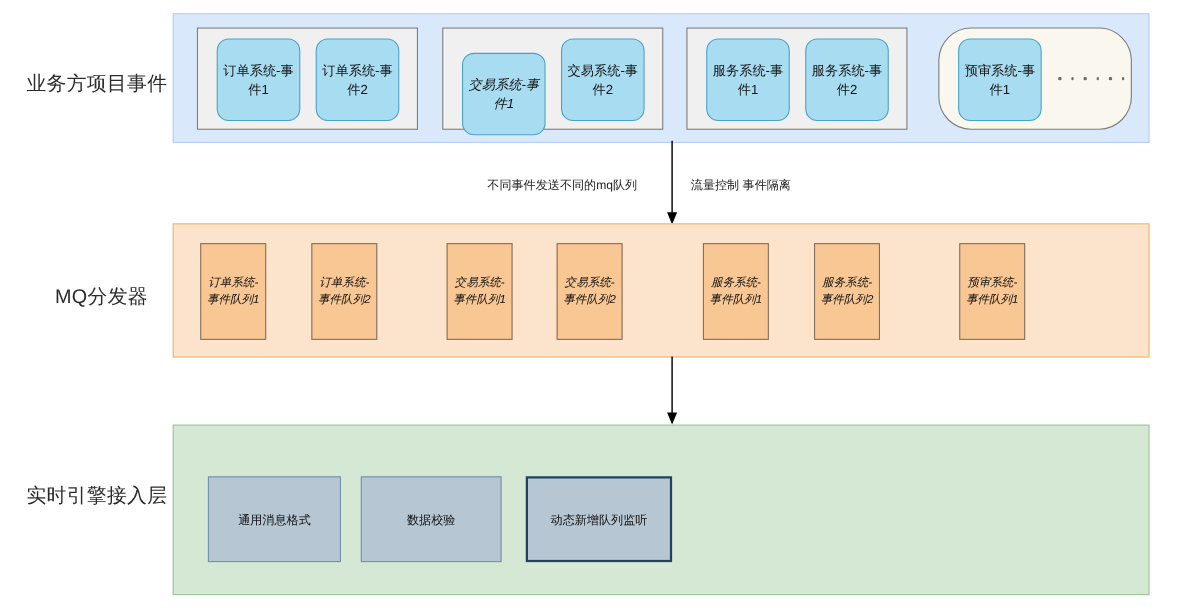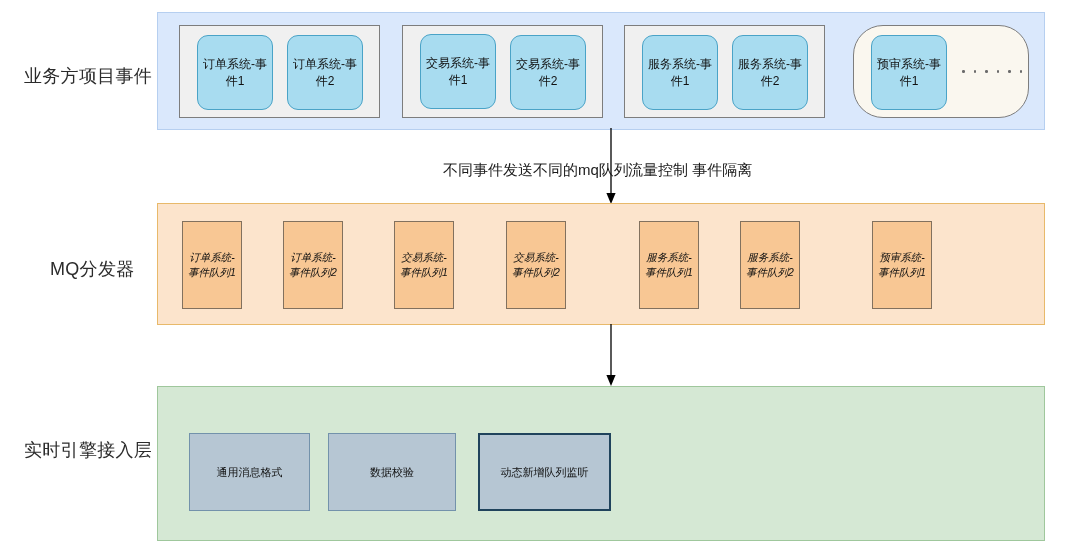--- a/index.html
+++ b/index.html
@@ -128,21 +128,21 @@
 
   
   .arrow-svg {
     position: absolute;
     overflow: visible;
   }
 
   
   .arrow-caption {
     position: absolute;
-    font-size: 15px;
+    font-size: 11px;
     color: #1a1a1a;
     white-space: nowrap;
   }
 </style>
 </head>
 <body>
 
 <div id="diagram">
 
   <div class="row-label" style="left:24px; top:64px;">业务方项目事件</div>
@@ -152,21 +152,21 @@
   <div class="row-label" style="left:24px; top:438px;">实时引擎接入层</div>
 
   <div class="lane lane-business" style="left:157px; top:12px; width:888px; height:118px;">
 
     <div class="group" style="left:21px; top:12px; width:201px; height:93px;">
       <div class="event-card" style="left:17px; top:9px; width:76px; height:75px;">订单系统-事件1</div>
       <div class="event-card" style="left:107px; top:9px; width:76px; height:75px;">订单系统-事件2</div>
     </div>
 
     <div class="group" style="left:244px; top:12px; width:201px; height:93px;">
-      <div class="event-card" style="left:17px; top:8px; width:76px; height:75px;">交易系统-事件1</div>
+      <div class="event-card" style="left:17px; top:22px; width:76px; height:75px;font-style:italic;">交易系统-事件1</div>
       <div class="event-card" style="left:107px; top:9px; width:76px; height:75px;">交易系统-事件2</div>
     </div>
 
     <div class="group" style="left:466px; top:12px; width:201px; height:93px;">
       <div class="event-card" style="left:17px; top:9px; width:76px; height:75px;">服务系统-事件1</div>
       <div class="event-card" style="left:107px; top:9px; width:76px; height:75px;">服务系统-事件2</div>
     </div>
 
     <div class="group cream" style="left:695px; top:12px; width:176px; height:93px;border-radius:30px;">
       <div class="event-card" style="left:17px; top:9px; width:76px; height:75px;">预审系统-事件1</div>
@@ -187,21 +187,21 @@
   </svg>
 
   <div class="arrow-caption" style="left:443px; top:161px;">不同事件发送不同的mq队列</div>
 
   <div class="arrow-caption" style="left:628px; top:161px;">流量控制 事件隔离</div>
 
   <div class="lane lane-mq" style="left:157px; top:203px; width:888px; height:122px;">
 
     <div class="queue-box" style="left:24px; top:17px; width:60px; height:88px;">订单系统-事件队列1</div>
     <div class="queue-box" style="left:125px; top:17px; width:60px; height:88px;">订单系统-事件队列2</div>
-    <div class="queue-box" style="left:236px; top:17px; width:60px; height:88px;">交易系统-事件队列1</div>
+    <div class="queue-box" style="left:248px; top:17px; width:60px; height:88px;">交易系统-事件队列1</div>
     <div class="queue-box" style="left:348px; top:17px; width:60px; height:88px;">交易系统-事件队列2</div>
     <div class="queue-box" style="left:481px; top:17px; width:60px; height:88px;">服务系统-事件队列1</div>
     <div class="queue-box" style="left:582px; top:17px; width:60px; height:88px;">服务系统-事件队列2</div>
     <div class="queue-box" style="left:714px; top:17px; width:60px; height:88px;">预审系统-事件队列1</div>
   </div>
 
   <svg class="arrow-svg" style="left:600px; top:324px;" width="24" height="64" viewBox="0 0 24 64">
     <line x1="11" y1="0" x2="11" y2="54" stroke="#000000" stroke-width="1.3"></line>
     <polygon points="11,62 6.4,51 15.6,51" fill="#000000"></polygon>
   </svg>

